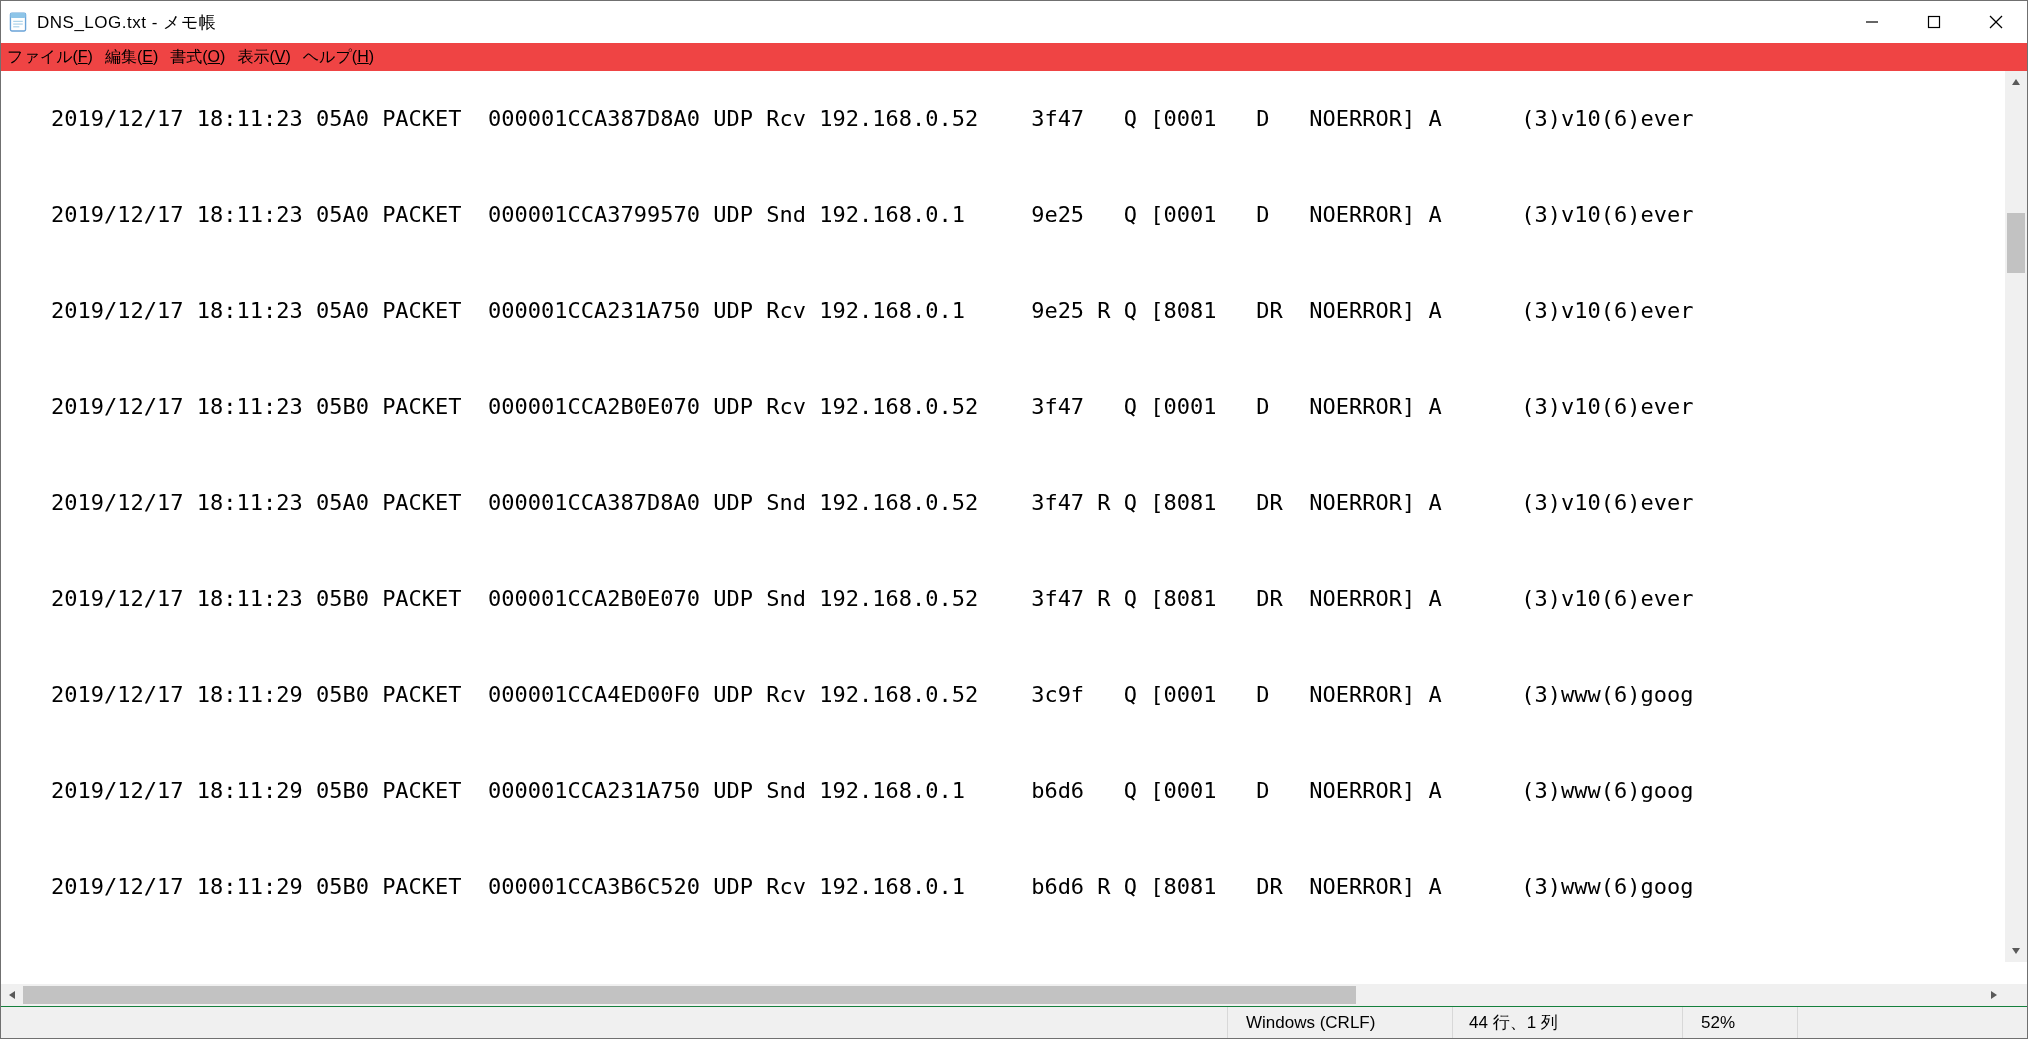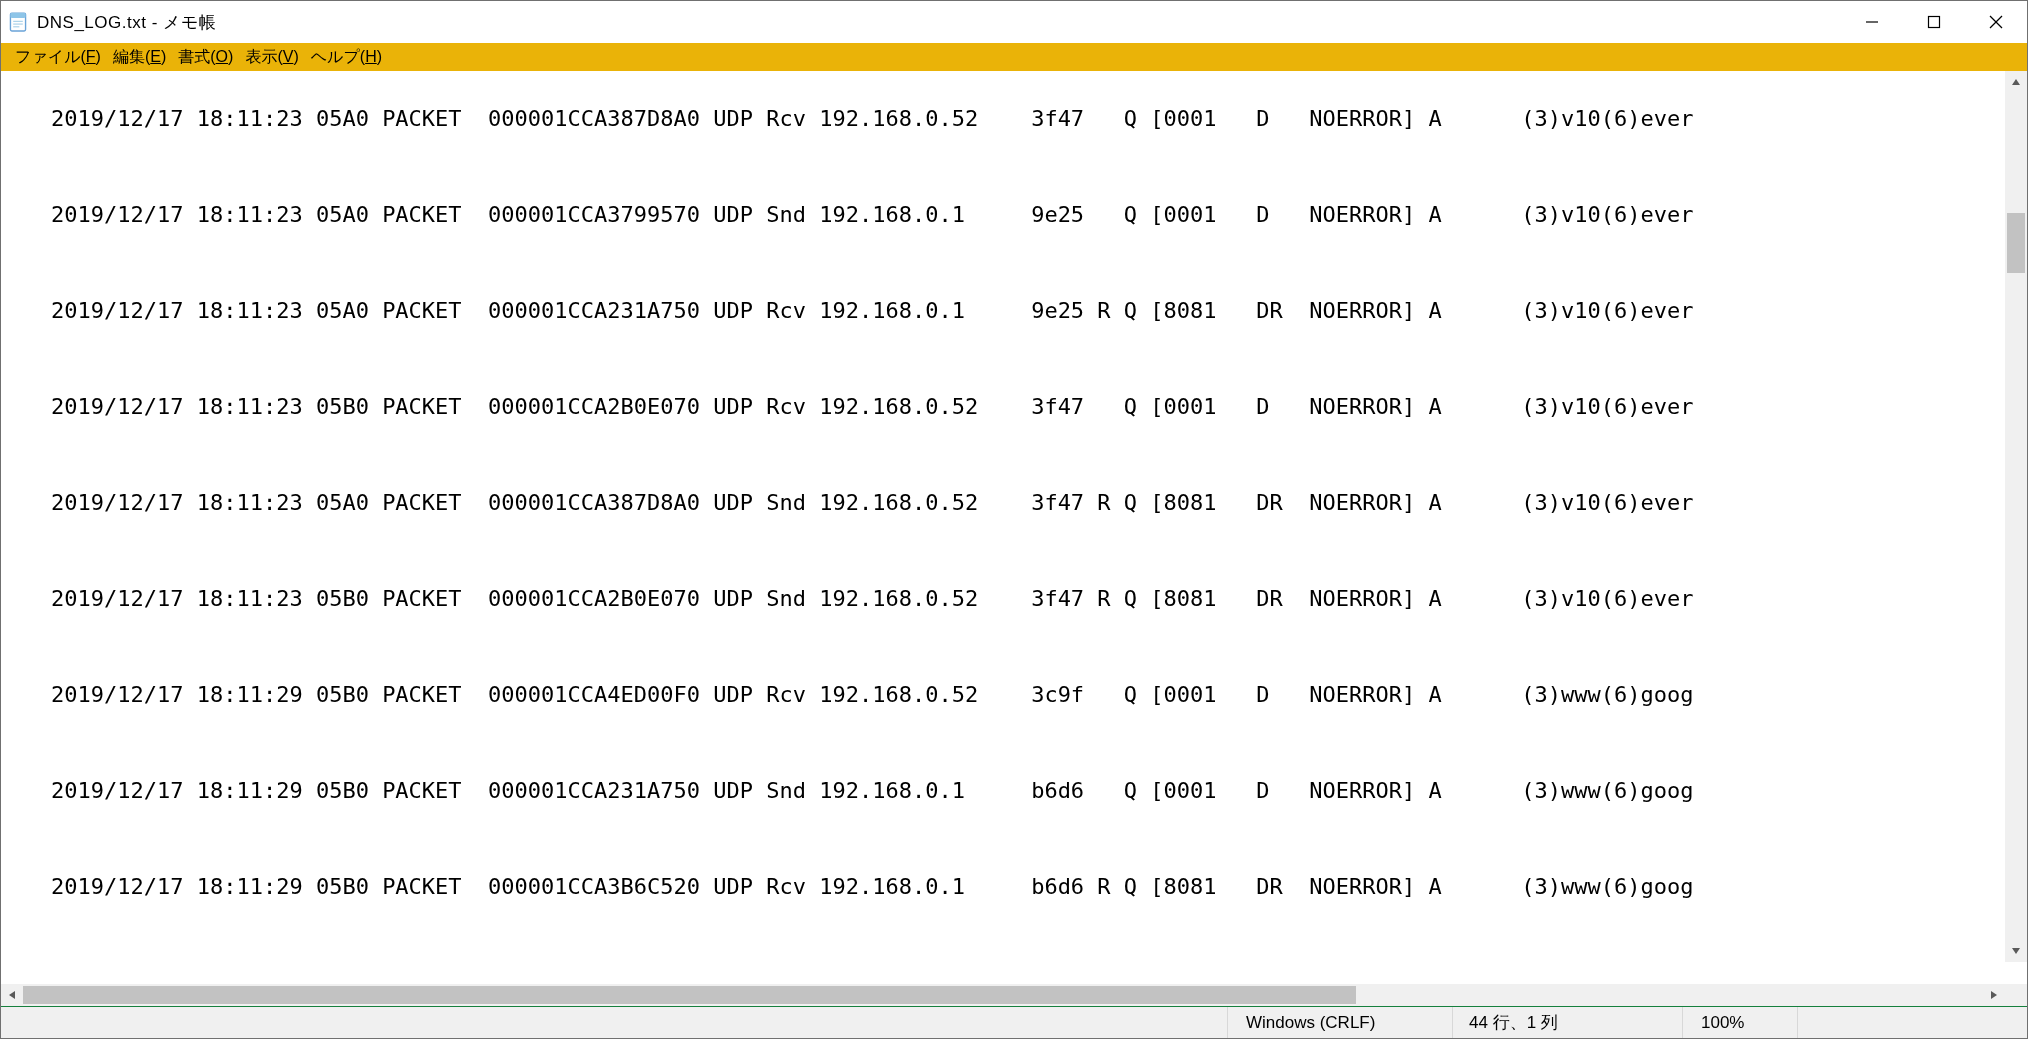--- a/index.html
+++ b/index.html
@@ -61,22 +61,22 @@
     color: #000;
   }
   .win-btn svg { width: 14px; height: 14px; }
   .win-btn.close svg { width: 16px; height: 16px; }
 
   
   .menubar {
     height: 28px;
     display: flex;
     align-items: center;
-    padding: 0 8px;
-    background: #eab308;
+    padding: 0 0;
+    background: #ef4444;
     flex-shrink: 0;
     font-size: 16px;
     user-select: none;
   }
   .menubar .menu-item {
     padding: 2px 6px;
     color: #000;
     white-space: nowrap;
   }
   .menubar .menu-item .ul { text-decoration: underline; }
@@ -316,17 +316,17 @@
           </svg>
       </div>
       <div class="corner"></div>
     </div>
   </div>
 
   <div class="statusbar">
     <div class="cell first" style="flex:1 1 auto;"></div>
     <div class="cell lineend">Windows (CRLF)</div>
     <div class="cell pos">44 行、1 列</div>
-    <div class="cell zoom">100%</div>
+    <div class="cell zoom">52%</div>
     <div class="cell enc"></div>
   </div>
 
 </div>
 
 </body></html>

